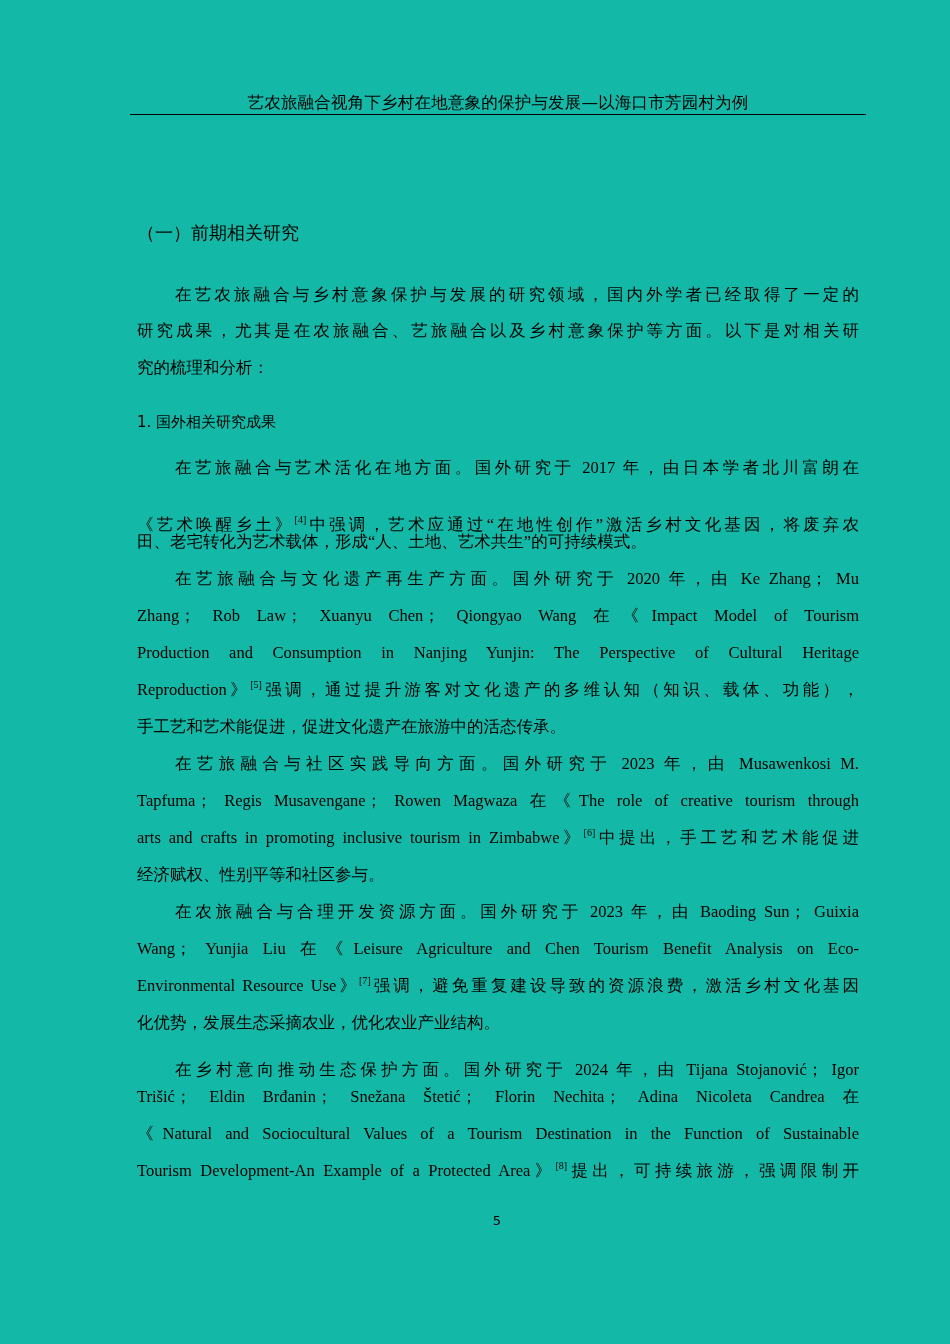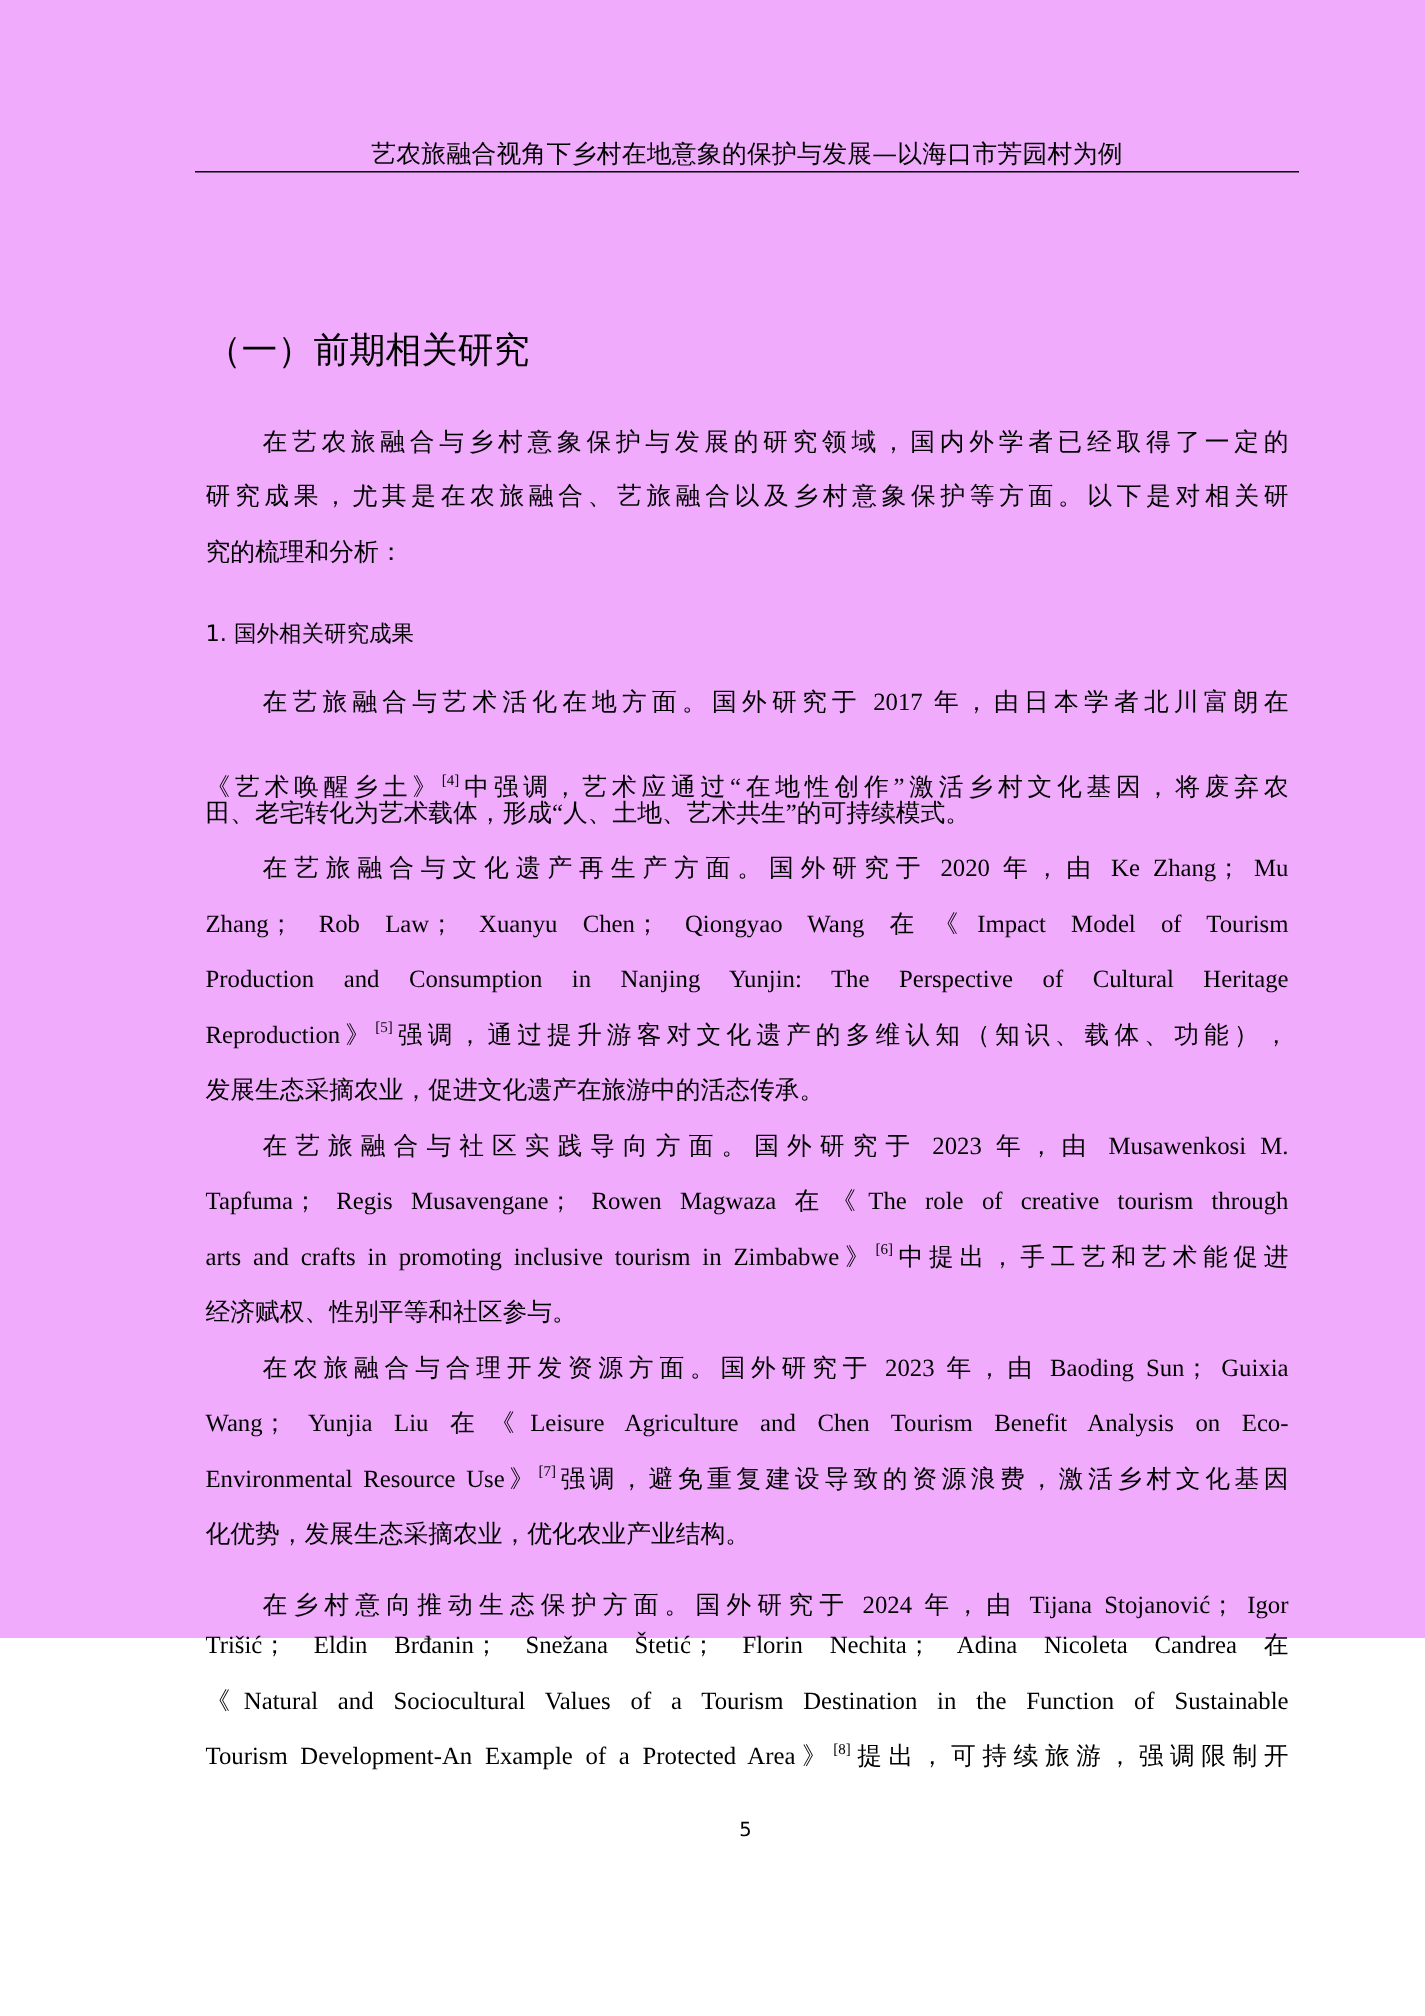--- a/index.html
+++ b/index.html
@@ -1,30 +1,30 @@
 <!DOCTYPE html>
 <html><head>
 <meta charset="utf-8">
 <style>
   html, body { margin: 0; padding: 0; background: #ffffff; }
   body { width: 950px; height: 1344px; position: relative; overflow: hidden; color: #000; }
-  .page { position: absolute; left: 0; top: 0; width: 950px; height: 1092px; background: #f0abfc; }
+  .page { position: absolute; left: 0; top: 0; width: 950px; height: 1344px; background: #14b8a6; }
   .header-title {
     position: absolute; left: 130px; width: 736px; top: 92px;
     text-align: center; font-family: "DejaVu Serif", serif; font-size: 16.5px; line-height: 22px;
     letter-spacing: 0.2px; white-space: nowrap;
   }
   .header-rule { position: absolute; left: 130px; width: 736px; top: 114px; height: 0; border-top: 1.6px solid #000; }
   .h1 {
     position: absolute; left: 137px; top: 146px; font-family: "DejaVu Sans", sans-serif;
     font-size: 22px; line-height: 32px; white-space: nowrap; letter-spacing: 1px;
   }
   .h2 {
-    position: absolute; left: 137px; top: 220px; font-family: Liberation Sans, sans-serif;
-    font-size: 24px; line-height: 28px; white-space: nowrap;
+    position: absolute; left: 137px; top: 220px; font-family: Liberation Mono, monospace;
+    font-size: 18px; line-height: 28px; white-space: nowrap;
   }
   .h3 {
     position: absolute; left: 137px; top: 410px; font-family: "DejaVu Sans", sans-serif;
     font-size: 15px; line-height: 24px; white-space: nowrap;
   }
   .line {
     position: absolute; left: 137px; width: 722px; font-family: "Liberation Serif", "DejaVu Serif", serif;
     font-size: 16.5px; line-height: 26px; white-space: nowrap; text-align: justify; text-align-last: justify;
   }
   .line.indent { left: 175px; width: 684px; }
@@ -57,21 +57,21 @@
     <div class="line indent" style="top:455px;">在艺旅融合与艺术活化在地方面。国外研究于 2017 年，由日本学者北川富朗在</div>
     <div class="line" style="top:492px;margin-top:20px;"><span>《艺术唤醒乡土》</span><sup class="ref">[4]</sup><span>中强调，艺术应通过“在地性创作”激活乡村文化基因，将废弃农</span></div>
     <div class="line last" style="top:529px;">田、老宅转化为艺术载体，形成“人、土地、艺术共生”的可持续模式。</div>
   </div>
 
   <div>
     <div class="line indent" style="top:566px;">在艺旅融合与文化遗产再生产方面。国外研究于 2020 年，由 Ke Zhang；  Mu</div>
     <div class="line" style="top:603px;">Zhang；  Rob Law；  Xuanyu Chen；  Qiongyao Wang 在《Impact Model of Tourism</div>
     <div class="line" style="top:640px;">Production and Consumption in Nanjing Yunjin: The Perspective of Cultural Heritage</div>
     <div class="line" style="top:677px;"><span>Reproduction》</span><sup class="ref">[5]</sup><span>强调，通过提升游客对文化遗产的多维认知（知识、载体、功能），</span></div>
-    <div class="line last" style="top:714px;">发展生态采摘农业，促进文化遗产在旅游中的活态传承。</div>
+    <div class="line last" style="top:714px;">手工艺和艺术能促进，促进文化遗产在旅游中的活态传承。</div>
   </div>
 
   <div>
     <div class="line indent" style="top:751px;">在艺旅融合与社区实践导向方面。国外研究于 2023 年，由 Musawenkosi M.</div>
     <div class="line" style="top:788px;">Tapfuma；  Regis Musavengane；  Rowen Magwaza 在《The role of creative tourism through</div>
     <div class="line" style="top:825px;"><span>arts and crafts in promoting inclusive tourism in Zimbabwe》</span><sup class="ref">[6]</sup><span>中提出，手工艺和艺术能促进</span></div>
     <div class="line last" style="top:862px;">经济赋权、性别平等和社区参与。</div>
   </div>
 
   <div>

